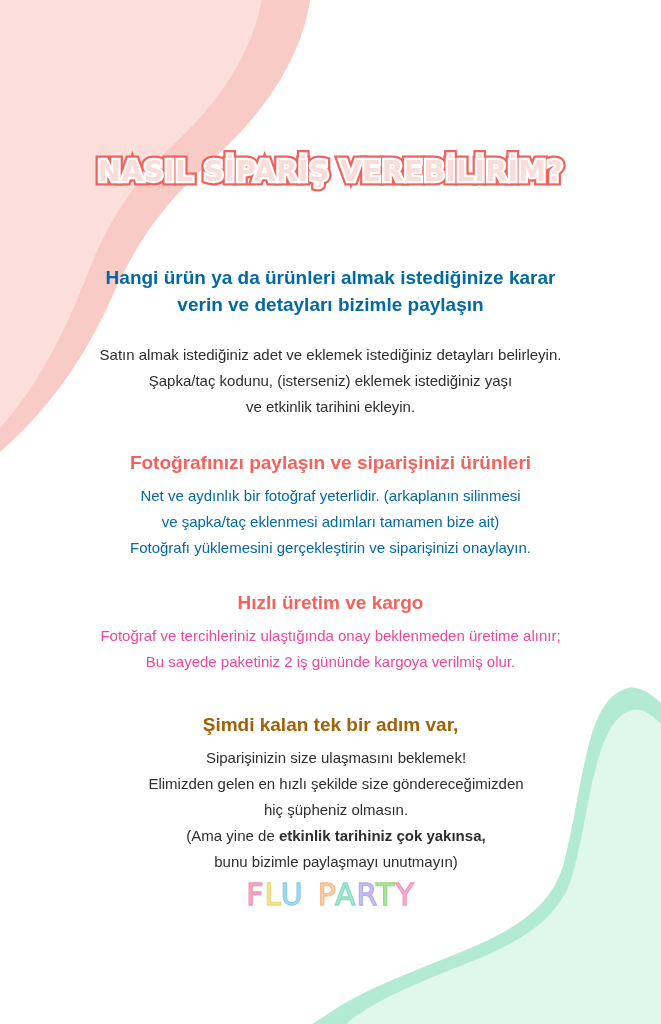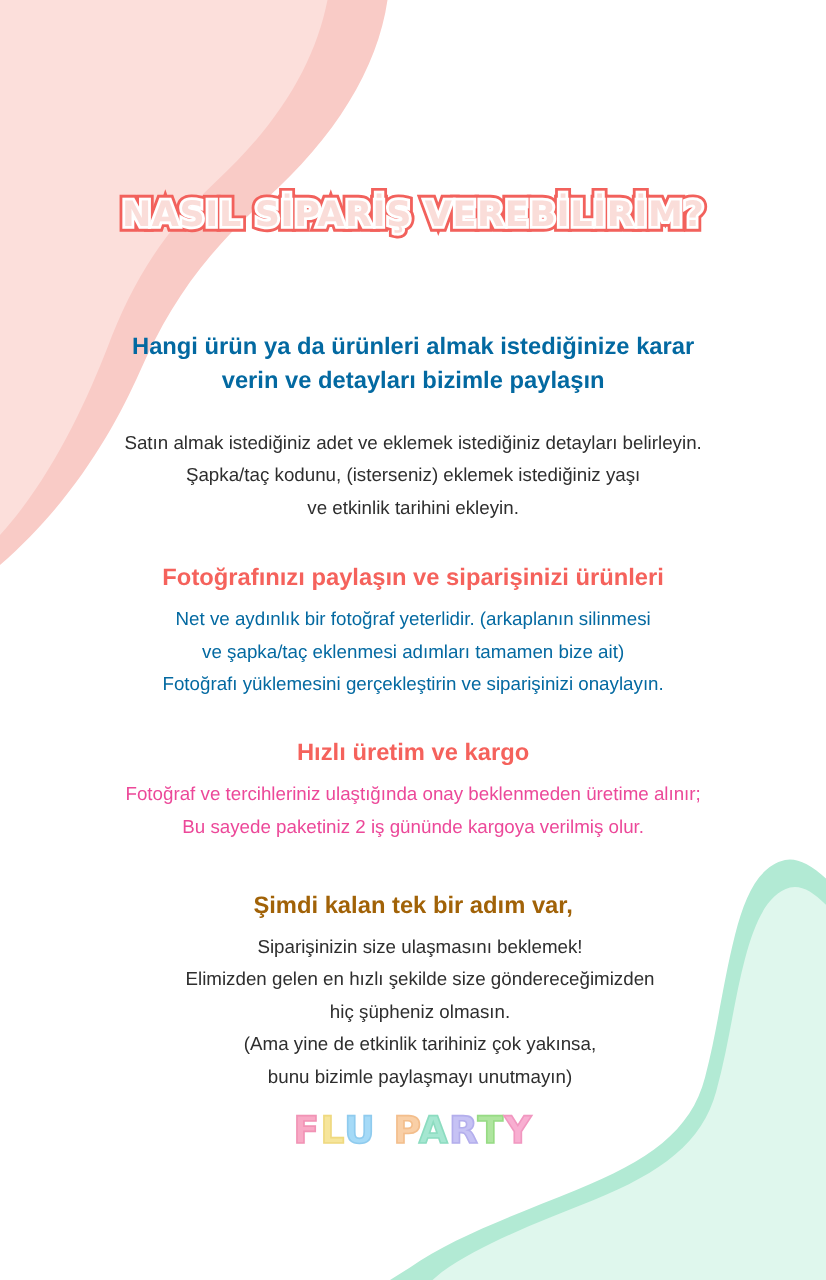--- a/index.html
+++ b/index.html
@@ -49,25 +49,24 @@
     white-space: nowrap;
   }
   .mt-h1 { margin-top: 70px; }
   .mt-b1 { margin-top: 24px; }
   .mt-h2 { margin-top: 29px; }
   .mt-b2 { margin-top: 7px; }
   .mt-h3 { margin-top: 28px; }
   .mt-b3 { margin-top: 7px; }
   .mt-h4 { margin-top: 36px; }
   .mt-b4 { margin-top: 7px; }
-  .body-line b { font-weight: 400; text-align: center; }
+  .body-line b { font-weight: 700; text-align: center; }
   .brand-logo {
-    margin-top: 10px;
     font-family: "DejaVu Sans", sans-serif;
-    font-weight: 700;
+    font-weight: 400;
     font-size: 30px;
     letter-spacing: 1px;
     line-height: 40px;
     white-space: nowrap;
   }
   .logo-word { display: inline-block; }
   .logo-word + .logo-word { margin-left: 14px; }
   .logo-letter { -webkit-text-stroke-width: 1.3px; }
 </style>
 </head>

